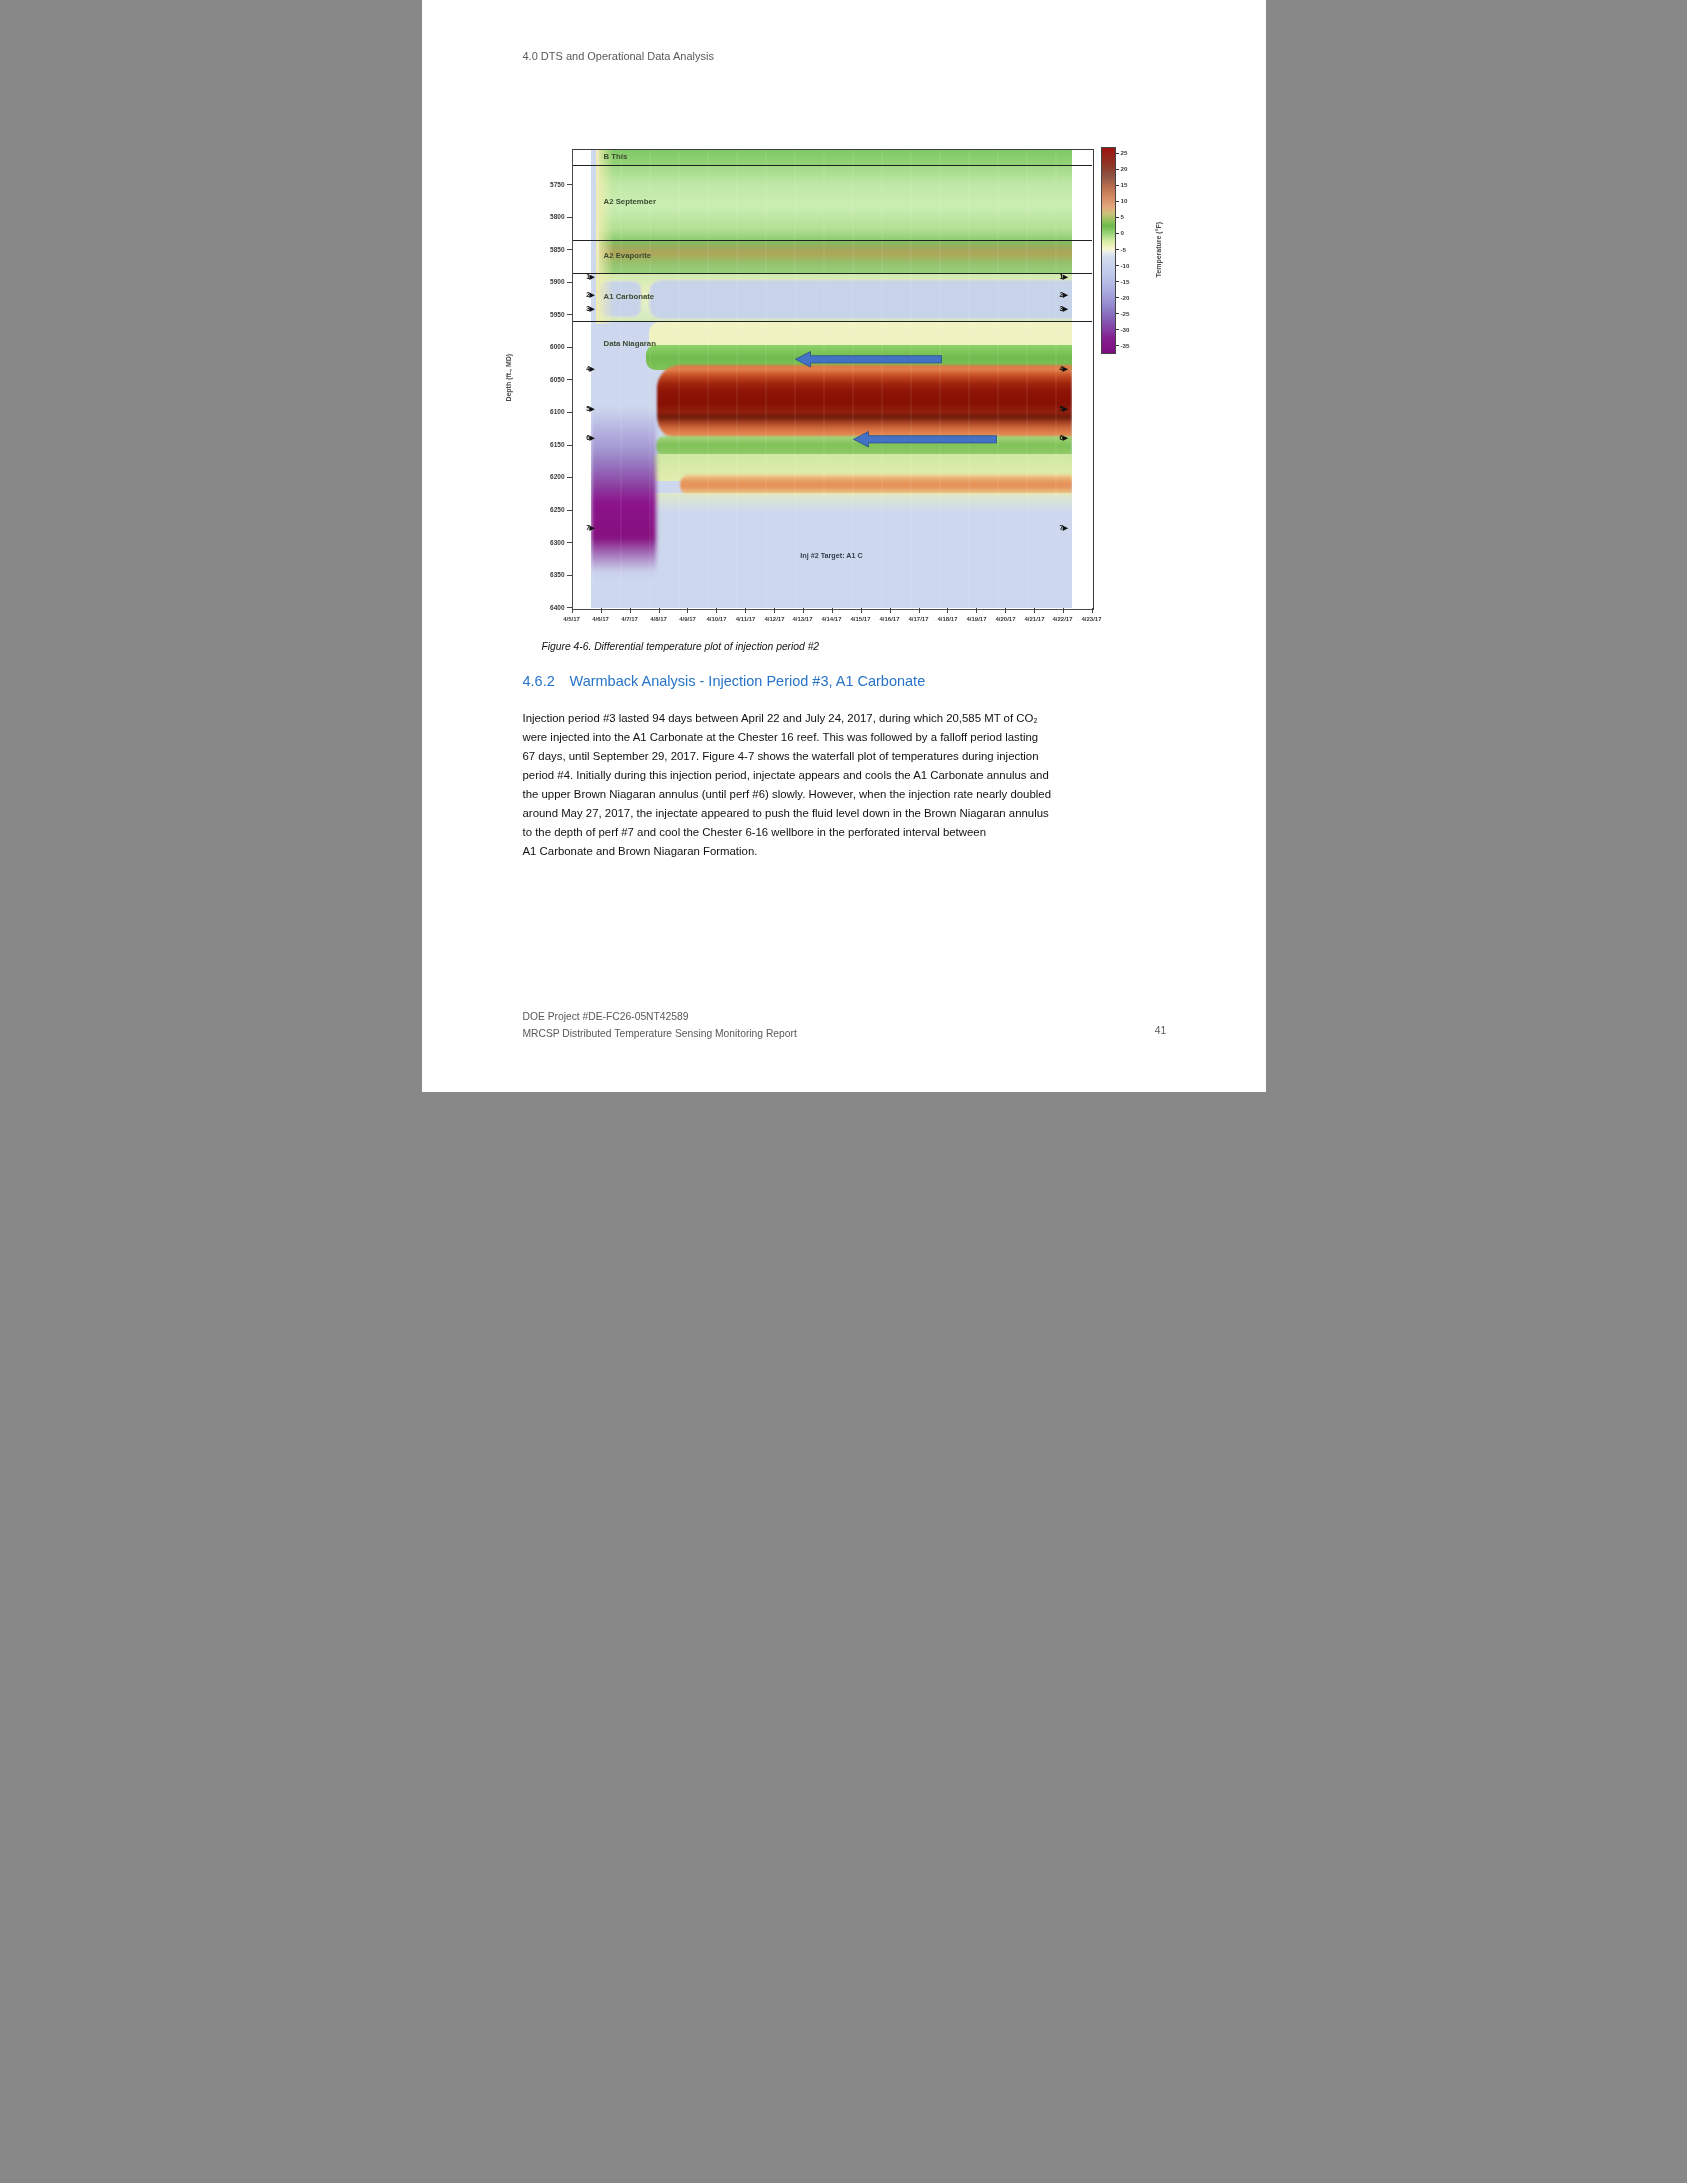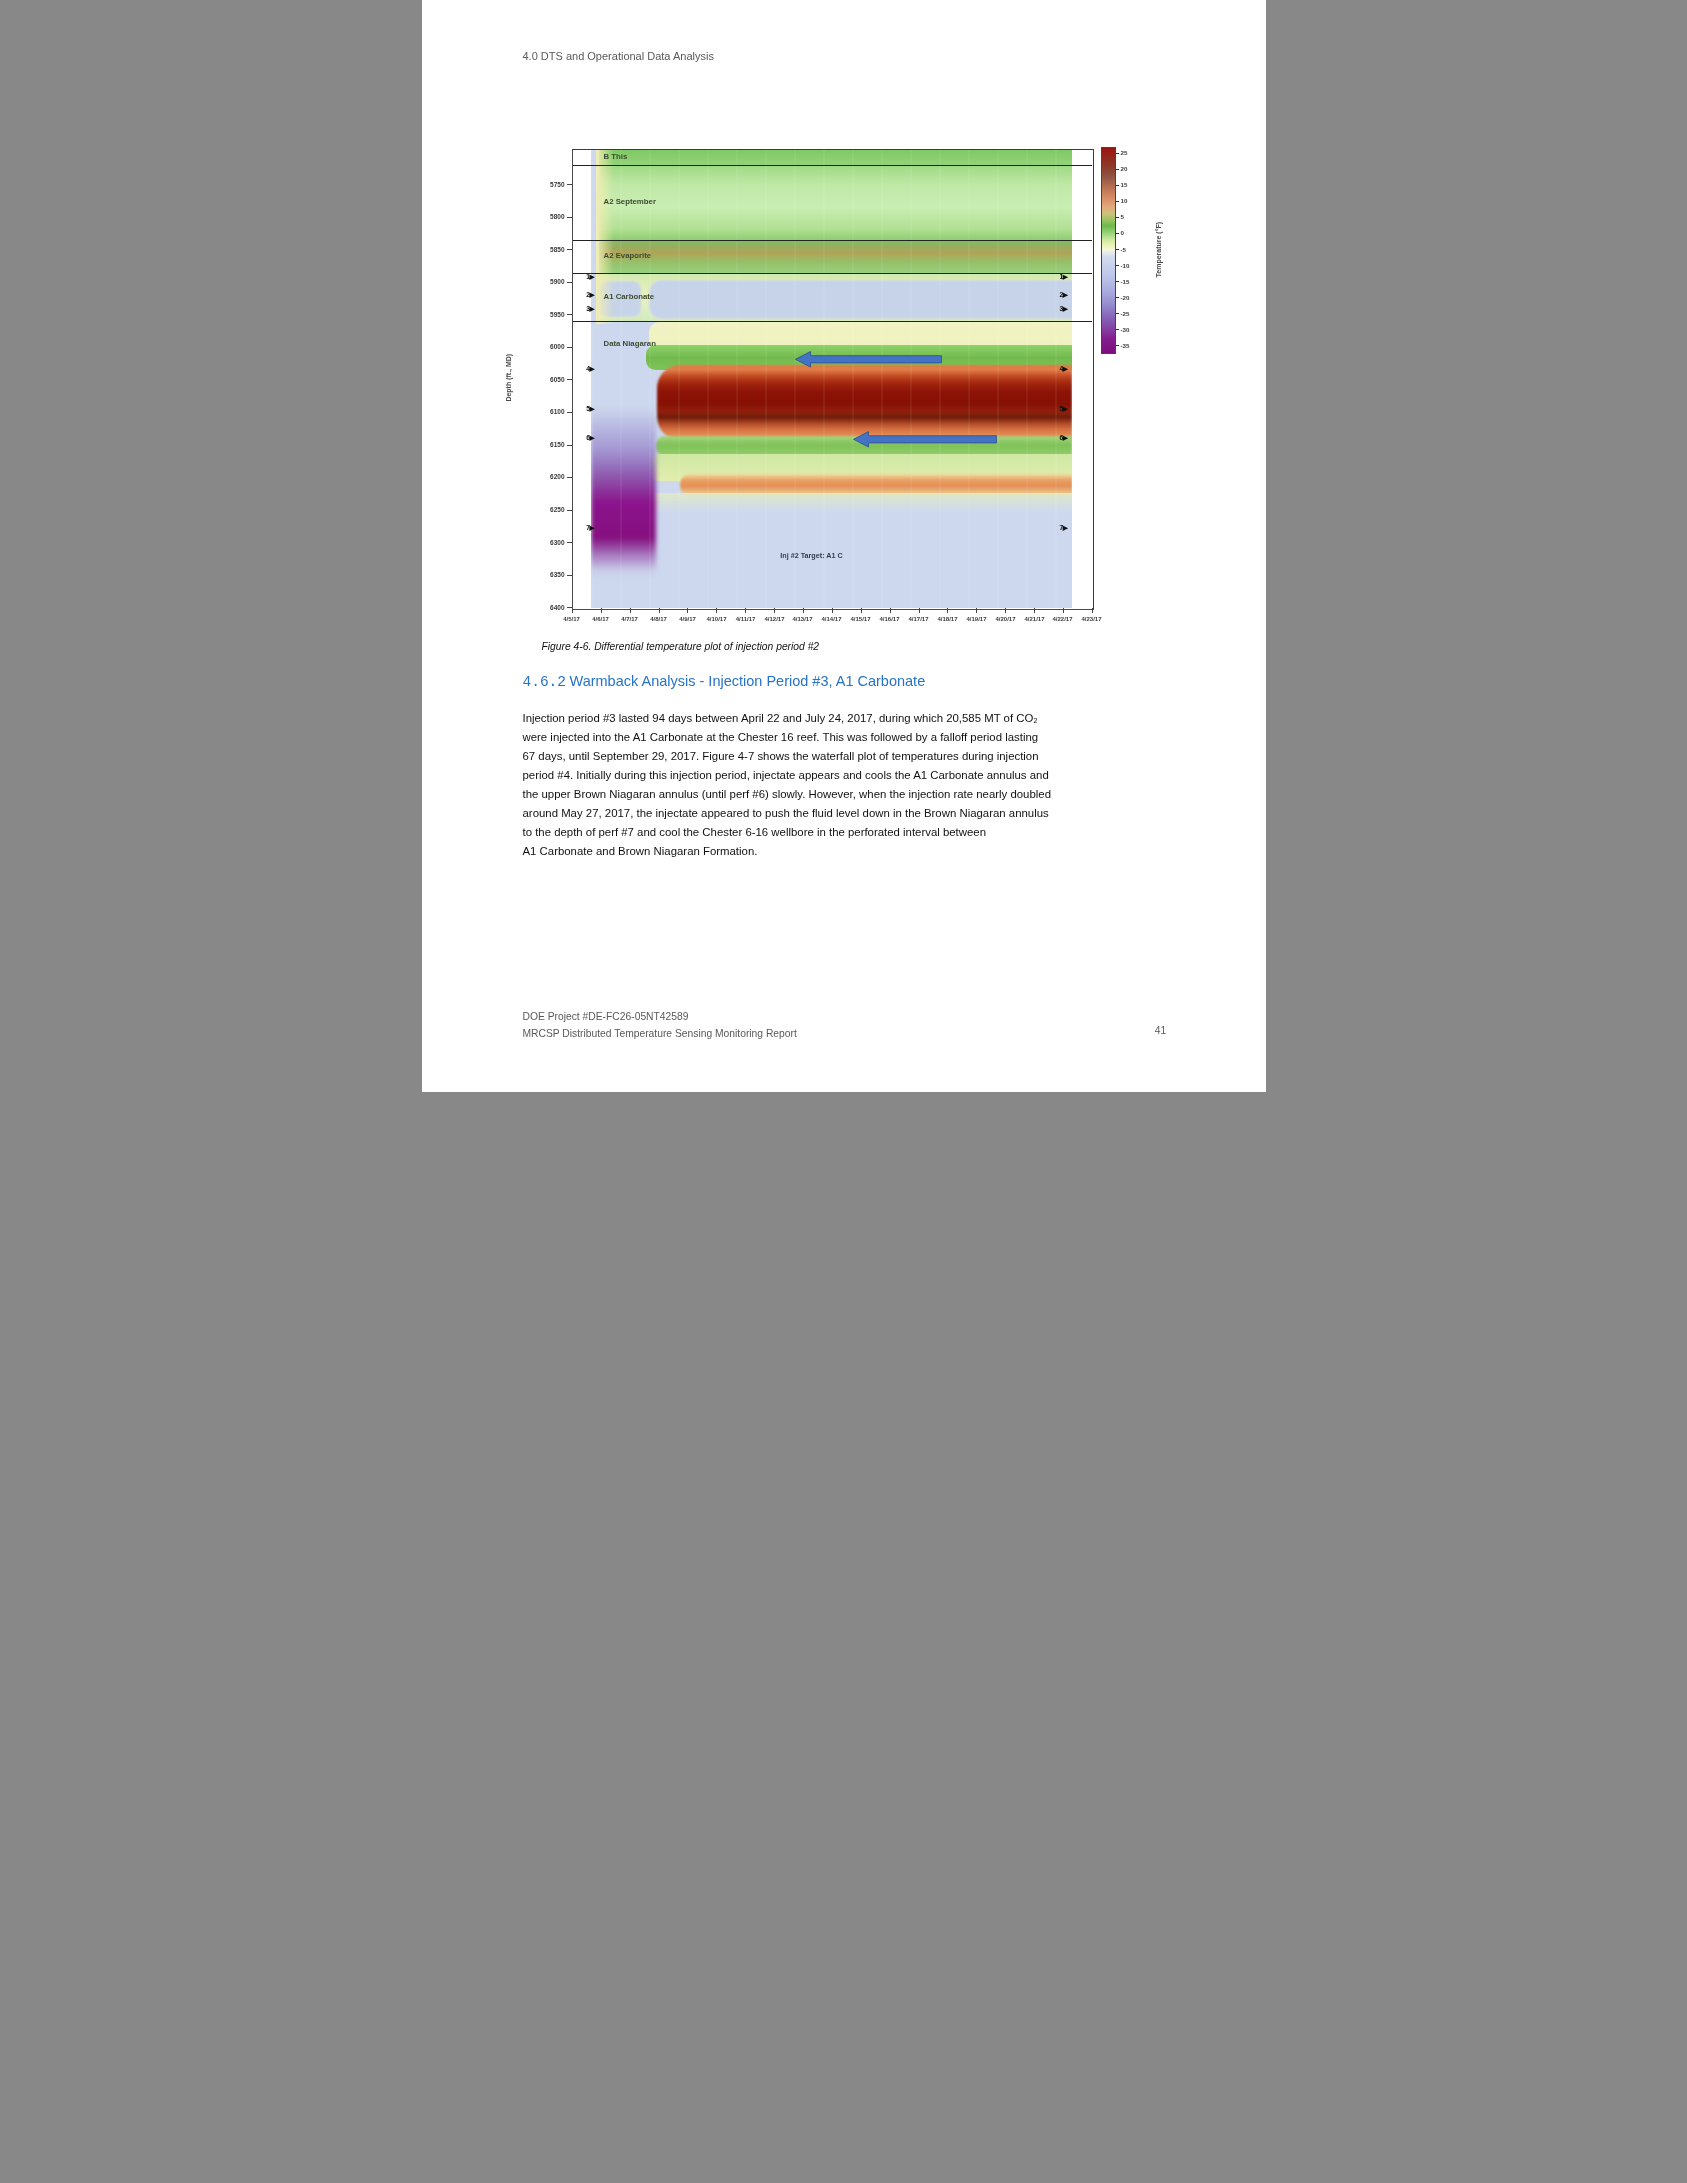--- a/index.html
+++ b/index.html
@@ -42,21 +42,21 @@
   .ticklab-x{width:34px;text-align:center;font-size:6px;font-weight:600;color:#3a3a3a;top:616px;z-index:5;}
   .axis-title{width:103px;height:11.4px;text-align:center;font-size:7px;font-weight:bold;color:#4a4a4a;transform:rotate(-90deg);z-index:5;}
   .perf{width:20.7px;font-size:6.7px;font-weight:bold;color:#111;z-index:6;white-space:nowrap;letter-spacing:-0.5px;}
   .colorbar{left:679px;top:147px;width:13.4px;height:205px;border:0.5px solid #444;z-index:5;
     background:linear-gradient(180deg,#9b1410 0%,#8d3a28 9%,#8f5545 14%,#b06a4c 18%,#d58a64 24%,#e2a97c 29%,#cdc27c 32%,#8cc159 36%,#6db84b 38%,#9ed87f 42%,#cfeaa0 45%,#e8f0b0 47%,#f6f7d8 49.5%,#e7ebeb 51%,#d3ddef 53%,#c6cfec 58%,#bfc7ea 62%,#a9abdf 70%,#968dd0 76%,#8768ba 82%,#8442a4 88%,#851d90 93%,#7d0d7f 100%);}
   .cb-tickline{background:#333;width:4.1px;height:1px;left:693px;z-index:5;}
   .cb-ticklab{left:699px;width:23px;font-size:6.2px;font-weight:600;color:#3a3a3a;z-index:5;}
   .annotation{font-size:7.2px;font-weight:bold;color:#33404d;z-index:6;white-space:nowrap;text-align:center;}
   #fig-caption{left:120px;top:641px;font-size:10.3px;font-style:italic;color:#111;}
   #section-heading{left:101px;top:673px;font-size:14.5px;color:#2673c9;white-space:nowrap;}
-  #section-heading .sec-num{display:inline-block;width:47px;font-family:Liberation Mono, monospace;}
+  #section-heading .sec-num{display:inline-block;width:47px;}
   #body-para{left:101px;top:709px;}
   #footer{left:101px;top:1008px;font-size:10.3px;color:#595959;line-height:17px;}
   #page-num{left:724px;top:1025px;width:20.7px;text-align:right;font-size:10.3px;color:#595959;}
 </style>
 </head>
 <body>
 
 <div id="page">
 
   <div id="doc-header" class="abs">4.0 DTS and Operational Data Analysis</div>
@@ -195,21 +195,21 @@
         <div class="abs perf" style="left: 152px; top: 305px; text-align: right;">3▶</div>
         <div class="abs perf" style="left: 638px; top: 305px; text-align: left;">3▶</div>
         <div class="abs perf" style="left: 152px; top: 365px; text-align: right;">4▶</div>
         <div class="abs perf" style="left: 638px; top: 365px; text-align: left;">4▶</div>
         <div class="abs perf" style="left: 152px; top: 405px; text-align: right;">5▶</div>
         <div class="abs perf" style="left: 638px; top: 405px; text-align: left;">5▶</div>
         <div class="abs perf" style="left: 152px; top: 434px; text-align: right;">6▶</div>
         <div class="abs perf" style="left: 638px; top: 434px; text-align: left;">6▶</div>
         <div class="abs perf" style="left: 152px; top: 524px; text-align: right;">7▶</div>
         <div class="abs perf" style="left: 638px; top: 524px; text-align: left;">7▶</div>
-        <div class="abs annotation" style="left: 323px; top: 551px; width: 134px;">Inj #2 Target: A1 C</div>
+        <div class="abs annotation" style="left: 343px; top: 551px; width: 134px;">Inj #2 Target: A1 C</div>
         <svg width="147" height="18.6" style="position: absolute; left: 373px; top: 350px; z-index: 6;" viewBox="0 0 285 36">
           <polygon points="1,18 30,3 30,11 284,11 284,25 30,25 30,33" fill="#4472c4" stroke="#2a4c8c" stroke-width="1.5"></polygon>
         </svg>
         <svg width="144" height="18.6" style="position: absolute; left: 431px; top: 430px; z-index: 6;" viewBox="0 0 279 36">
           <polygon points="1,18 30,3 30,11 278,11 278,25 30,25 30,33" fill="#4472c4" stroke="#2a4c8c" stroke-width="1.5"></polygon>
         </svg>
       </div>
 
     <div class="abs axis-title" style="left:37px;top:372px;">Depth (ft., MD)</div>
 

